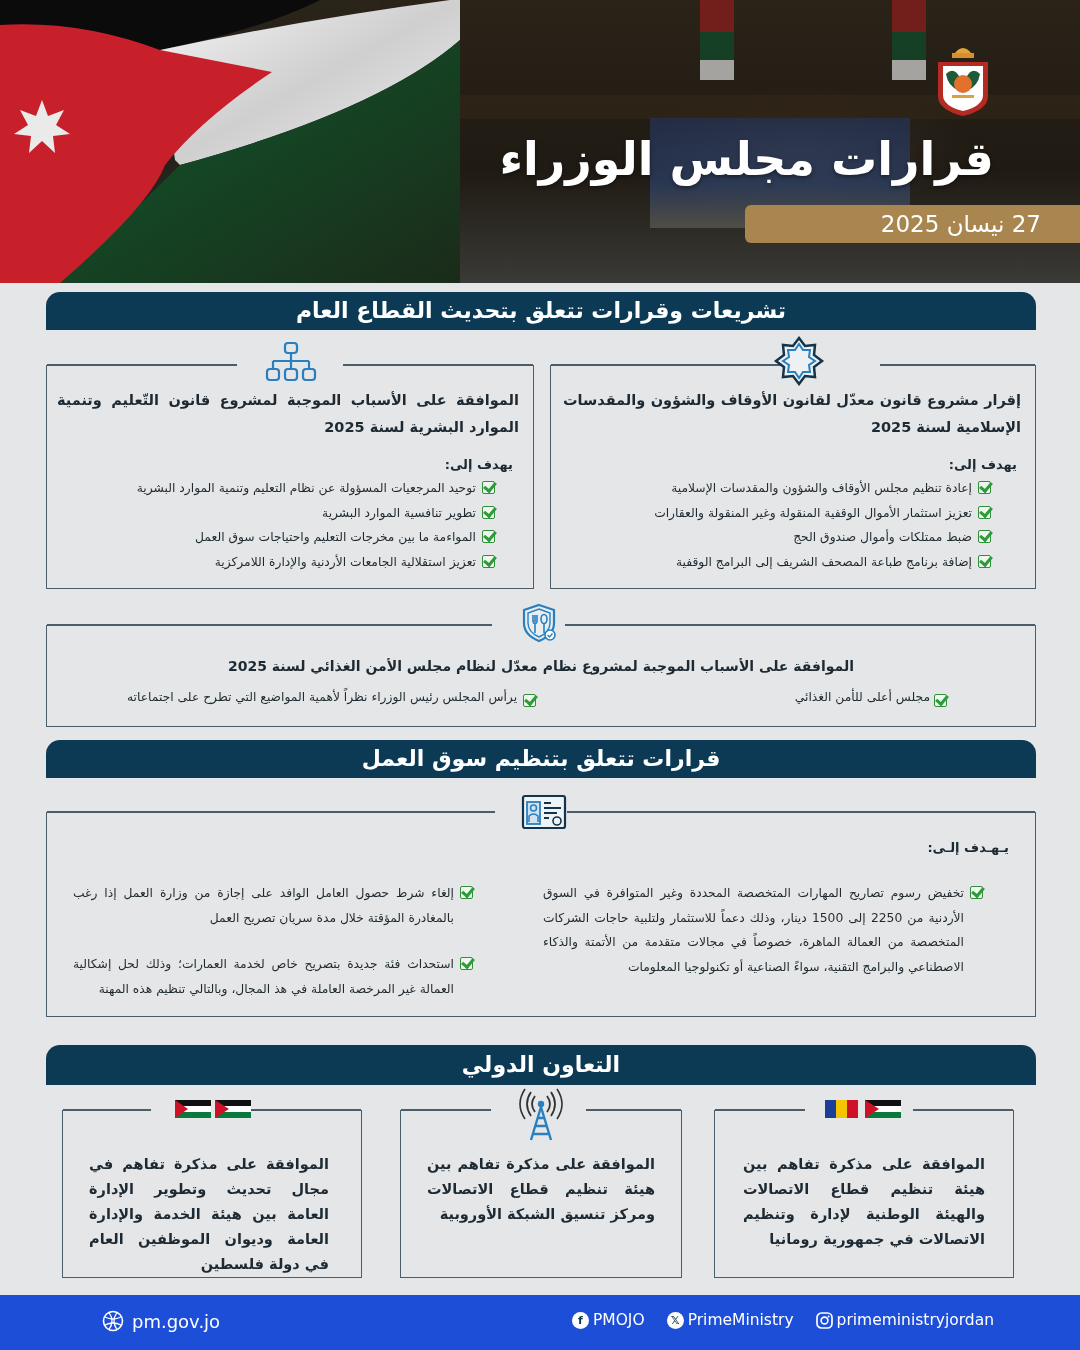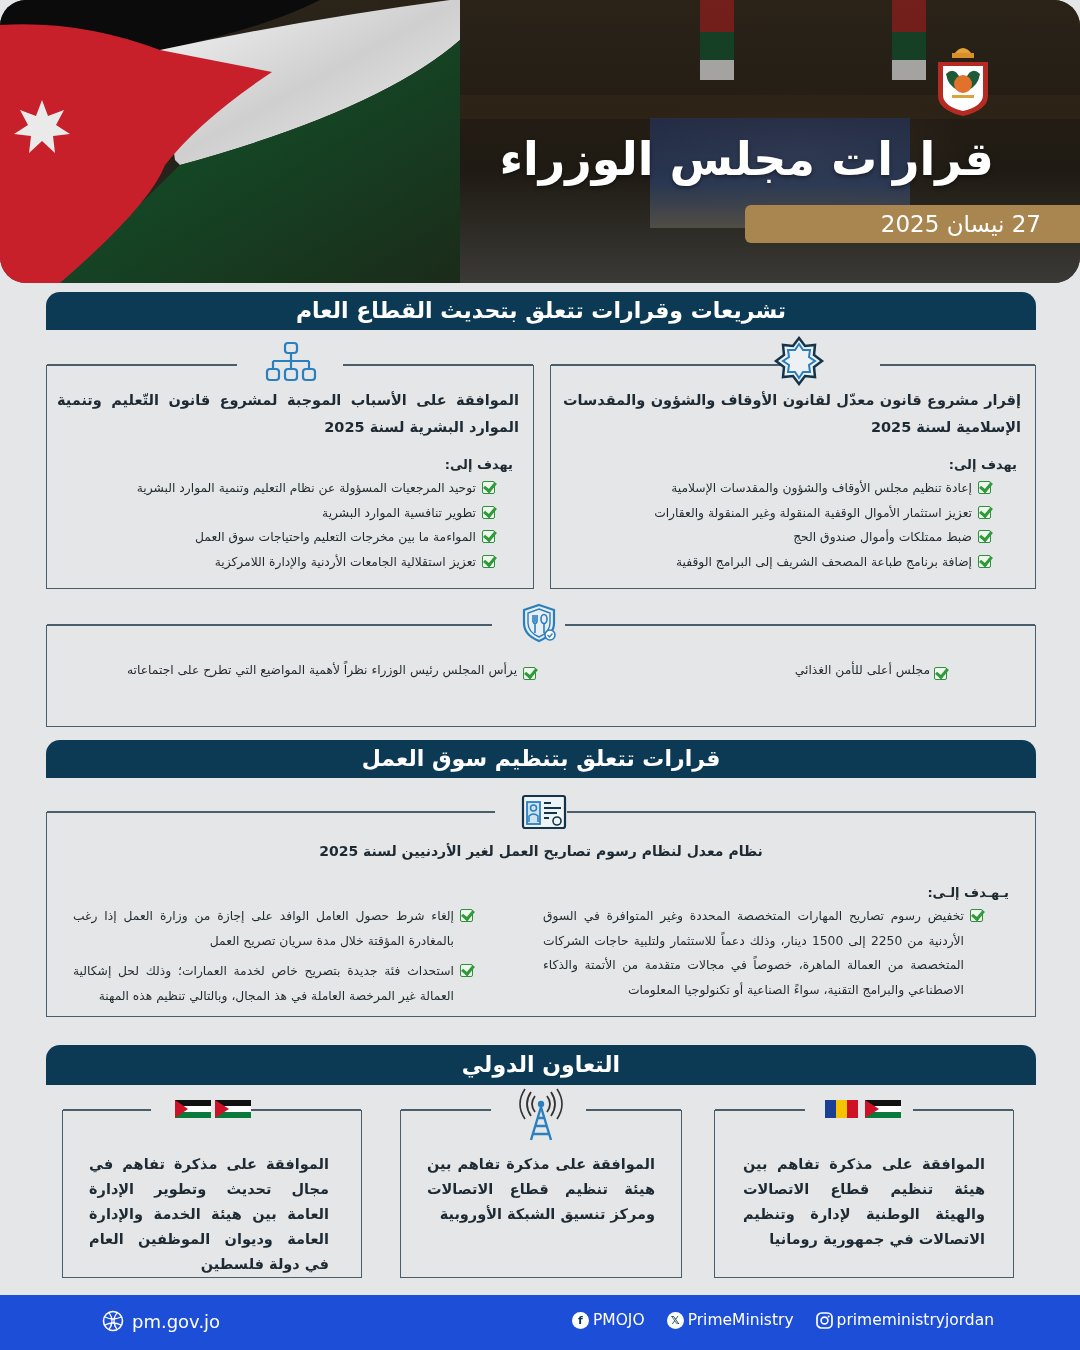--- a/index.html
+++ b/index.html
@@ -8,21 +8,20 @@
     font-family: "DejaVu Sans", "Liberation Sans", sans-serif;
     background: #e4e6e7;
     position: relative;
     color: #1f2a30;
   }
   
   .hero {
     position: absolute; left: 0; top: 0; width: 1080px; height: 283px;
     background: linear-gradient(180deg, #2a2419 0%, #231f18 45%, #2d2b26 100%);
     overflow: hidden;
-    border-radius: 26px;
   }
   .hero .room {
     position: absolute; left: 380px; top: 0; width: 700px; height: 283px;
     background:
       radial-gradient(ellipse 240px 90px at 420px 150px, rgba(60,50,40,.7), transparent 70%),
       linear-gradient(180deg, #2b2318 0%, #1f1a13 60%, #3a3a36 100%);
   }
   .hero .room .bg-flag {
     position: absolute; top: 0; width: 34px; height: 80px;
     background: linear-gradient(180deg, #8a1d1d 0 40%, #0f4a2b 40% 75%, #cfcfcf 75% 100%);
@@ -87,21 +86,21 @@
   }
   .chk {
     flex: 0 0 auto; width: 13px; height: 13px; margin-top: 5px;
     border: 1.6px solid #2f8f3a; border-radius: 2px; position: relative; background: #eef6ee;
   }
   .chk::after {
     content: ""; position: absolute; left: 2.5px; top: -2px; width: 5px; height: 9px;
     border-right: 3px solid #2e9a3a; border-bottom: 3px solid #2e9a3a;
     transform: rotate(40deg);
   }
-  .para li { line-height: 21px; font-size: 12.2px; }
+  .para li { line-height: 21px; font-size: 12.2px; margin-top: 22px; }
   
   .footer {
     position: absolute; left: 0; top: 1295px; width: 1080px; height: 55px;
     background: #1d4ed8; color: #fff; font-size: 15.5px;
   }
   .footer .site { position: absolute; left: 102px; top: 15px; display: flex; align-items: center; gap: 8px; font-size: 18px; }
   .footer .socials { position: absolute; right: 86px; top: 16px; display: flex; gap: 22px; align-items: center; }
   .footer .soc { display: flex; align-items: center; gap: 4px; }
   .soc-ic {
     width: 17px; height: 17px; border-radius: 50%; background: #fff; color: #07364f;
@@ -223,20 +222,21 @@
   <div class="top-line" style="left:0; width:445px;"></div>
   <svg class="card-icon" style="left:474px; width:36px; height:40px; top:-22px;" viewBox="0 0 36 40">
     <path d="M18,2 L33,7 V20 Q33,32 18,38 Q3,32 3,20 V7 Z" fill="#e8eef2" stroke="#2a7fbf" stroke-width="2.2"></path>
     <path d="M18,6 L29,10 V20 Q29,29 18,34 Q7,29 7,20 V10 Z" fill="none" stroke="#2a7fbf" stroke-width="1.4"></path>
     <path d="M12,12 V19 M14,12 V19 M16,12 V19 M12,19 Q14,22 16,19 M14,21 V30" stroke="#2a7fbf" stroke-width="1.6" fill="none"></path>
     <ellipse cx="23" cy="16" rx="3" ry="4.5" fill="none" stroke="#2a7fbf" stroke-width="1.6"></ellipse>
     <path d="M23,20.5 V30" stroke="#2a7fbf" stroke-width="1.6"></path>
     <circle cx="29" cy="32" r="5" fill="#fff" stroke="#2a7fbf" stroke-width="1.6"></circle>
     <path d="M26.5,32 L28.5,34 L31.5,30.5" stroke="#2a7fbf" stroke-width="1.4" fill="none"></path>
   </svg>
+  <div class="card-title" style="text-align:center; font-size:14px;">الموافقة على الأسباب الموجبة لمشروع نظام معدّل لنظام مجلس الأمن الغذائي لسنة 2025</div>
   <div style="display:flex; justify-content:space-between; margin-top:10px; font-size:12.3px;">
     <div style="display:flex; gap:4px; align-items:flex-start; width:320px; margin-right:8px;">
       <span class="chk" style="margin-top:4px;"></span>
       <span style="letter-spacing:3px;">مجلس أعلى للأمن الغذائي</span>
     </div>
     <div style="display:flex; gap:6px; align-items:flex-start;">
       <span class="chk" style="margin-top:4px;"></span>
       <span>يرأس المجلس رئيس الوزراء نظراً لأهمية المواضيع التي تطرح على اجتماعاته</span>
     </div>
   </div>
@@ -250,22 +250,21 @@
   <div class="top-line" style="right:0; width:468px;"></div>
   <div class="top-line" style="left:0; width:448px;"></div>
   <svg class="card-icon" style="left:474px; width:46px; height:36px; top:-18px;" viewBox="0 0 46 36">
     <rect x="2" y="2" width="42" height="32" rx="2" fill="#eef3f6" stroke="#13344a" stroke-width="2.2"></rect>
     <rect x="6" y="8" width="13" height="22" fill="#cfe2f2" stroke="#2a7fbf" stroke-width="1.8"></rect>
     <circle cx="12.5" cy="14" r="3" fill="none" stroke="#2a7fbf" stroke-width="1.5"></circle>
     <path d="M8,28 V22 Q12.5,18 17,22 V28" fill="none" stroke="#2a7fbf" stroke-width="1.5"></path>
     <path d="M23,9 H30 M23,14 H40 M23,19 H36 M23,24 H28" stroke="#13344a" stroke-width="1.8"></path>
     <circle cx="36" cy="27" r="4" fill="none" stroke="#13344a" stroke-width="1.6"></circle>
   </svg>
-  <div class="card-title" style="text-align:center; font-size:14px;">نظام معدل لنظام رسوم تصاريح العمل لغير الأردنيين لسنة 2025</div>
-  <div class="goal-label" style="margin-top:20px;">يـهـدف إلـى:</div>
+  <div class="goal-label" style="margin-top:2px;">يـهـدف إلـى:</div>
   <div style="display:flex; justify-content:space-between; gap:60px;">
     <ul class="checks para" style="width:440px; margin-right:26px;">
       <li>
           <span class="chk"></span>
           <span style="text-align:justify;">تخفيض رسوم تصاريح المهارات المتخصصة المحددة وغير المتوافرة في السوق الأردنية من 2250 إلى 1500 دينار، وذلك دعماً للاستثمار ولتلبية حاجات الشركات المتخصصة من العمالة الماهرة، خصوصاً في مجالات متقدمة من الأتمتة والذكاء الاصطناعي والبرامج التقنية، سواءً الصناعية أو تكنولوجيا المعلومات</span>
         </li>
     </ul>
     <ul class="checks para" style="width:400px; margin-top:0;">
       <li style="margin-bottom:6px;">
           <span class="chk"></span>

